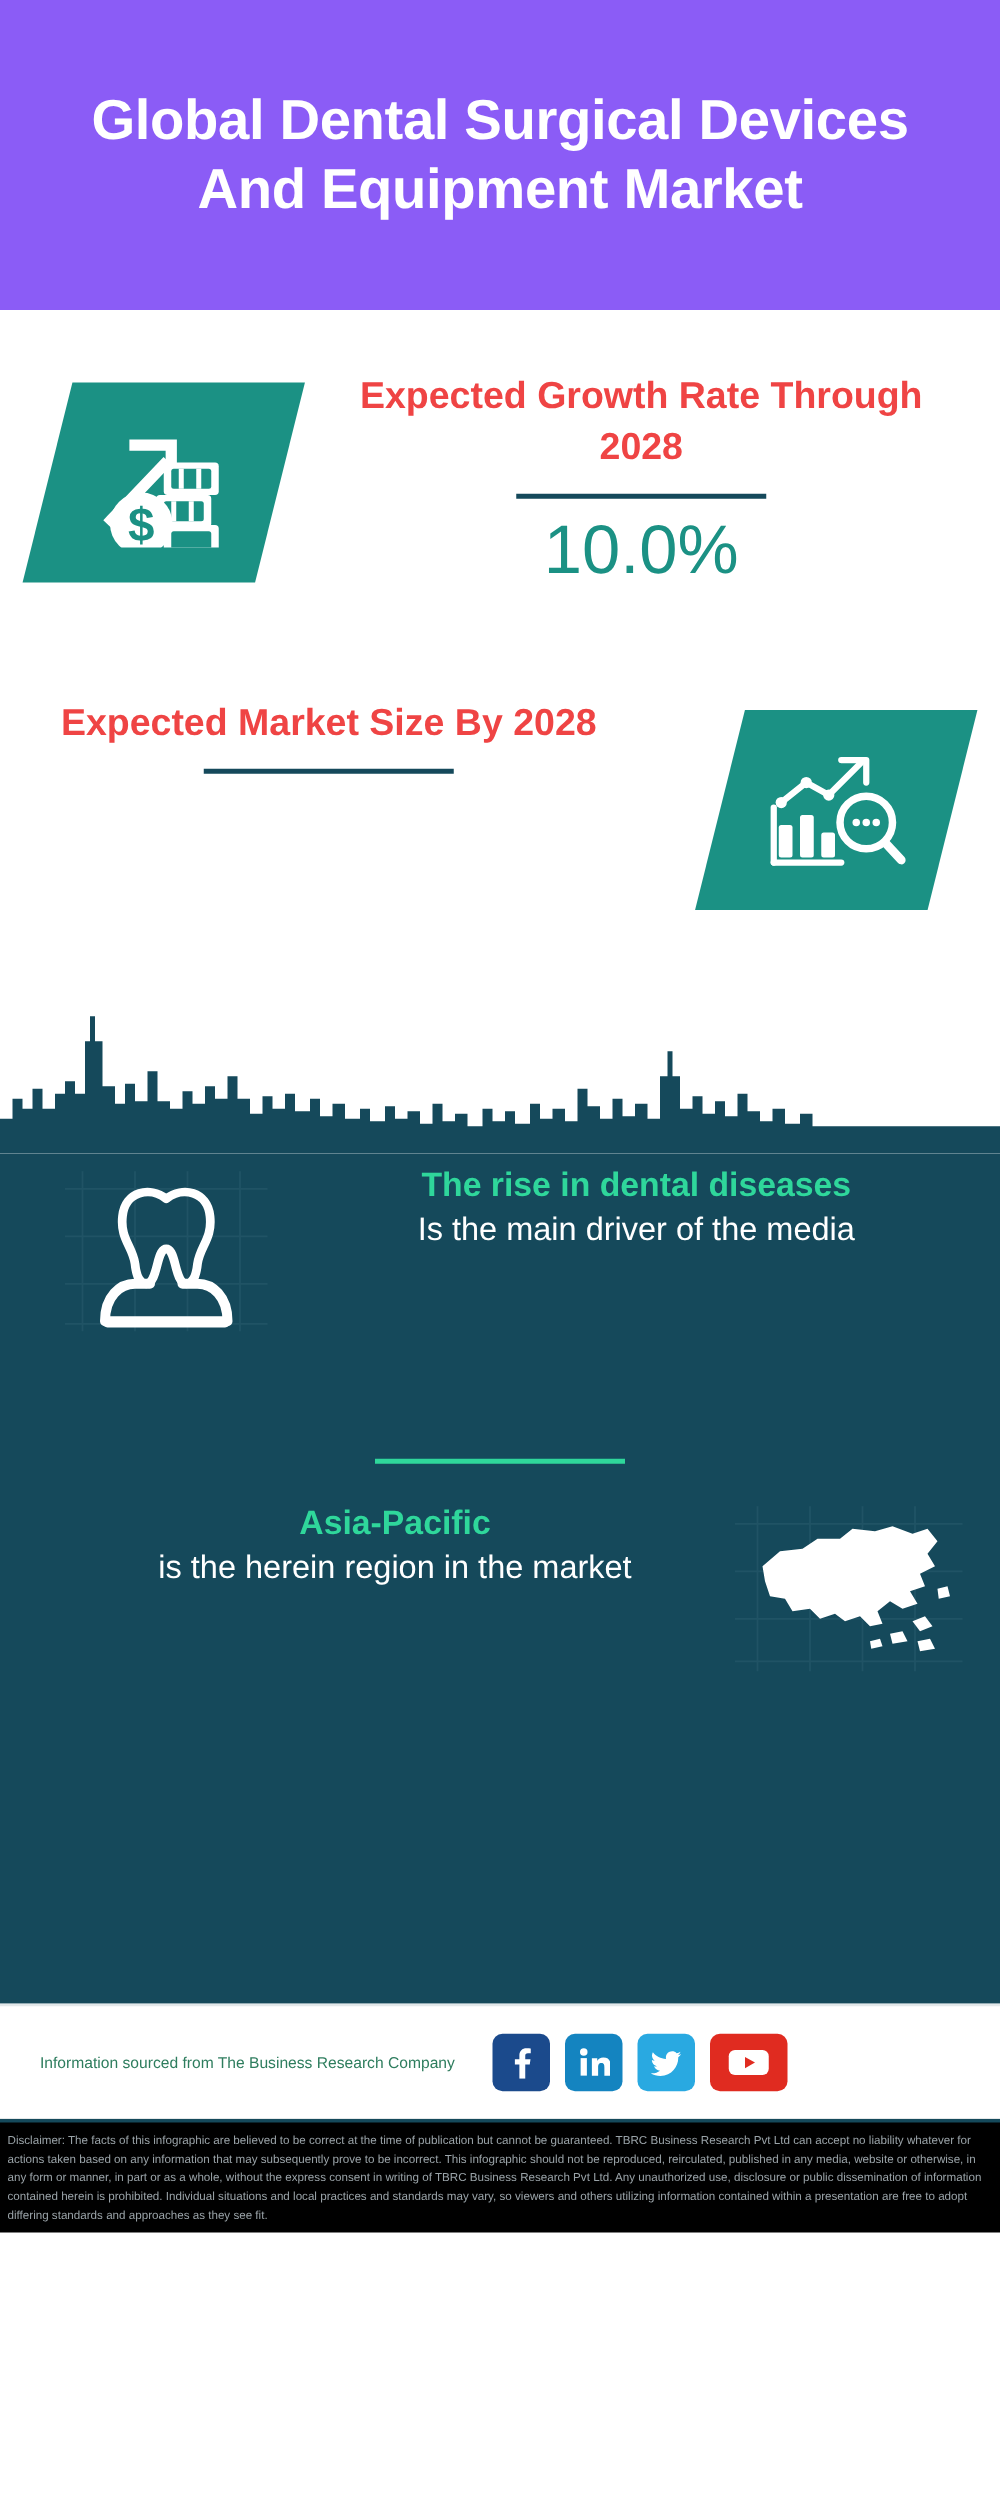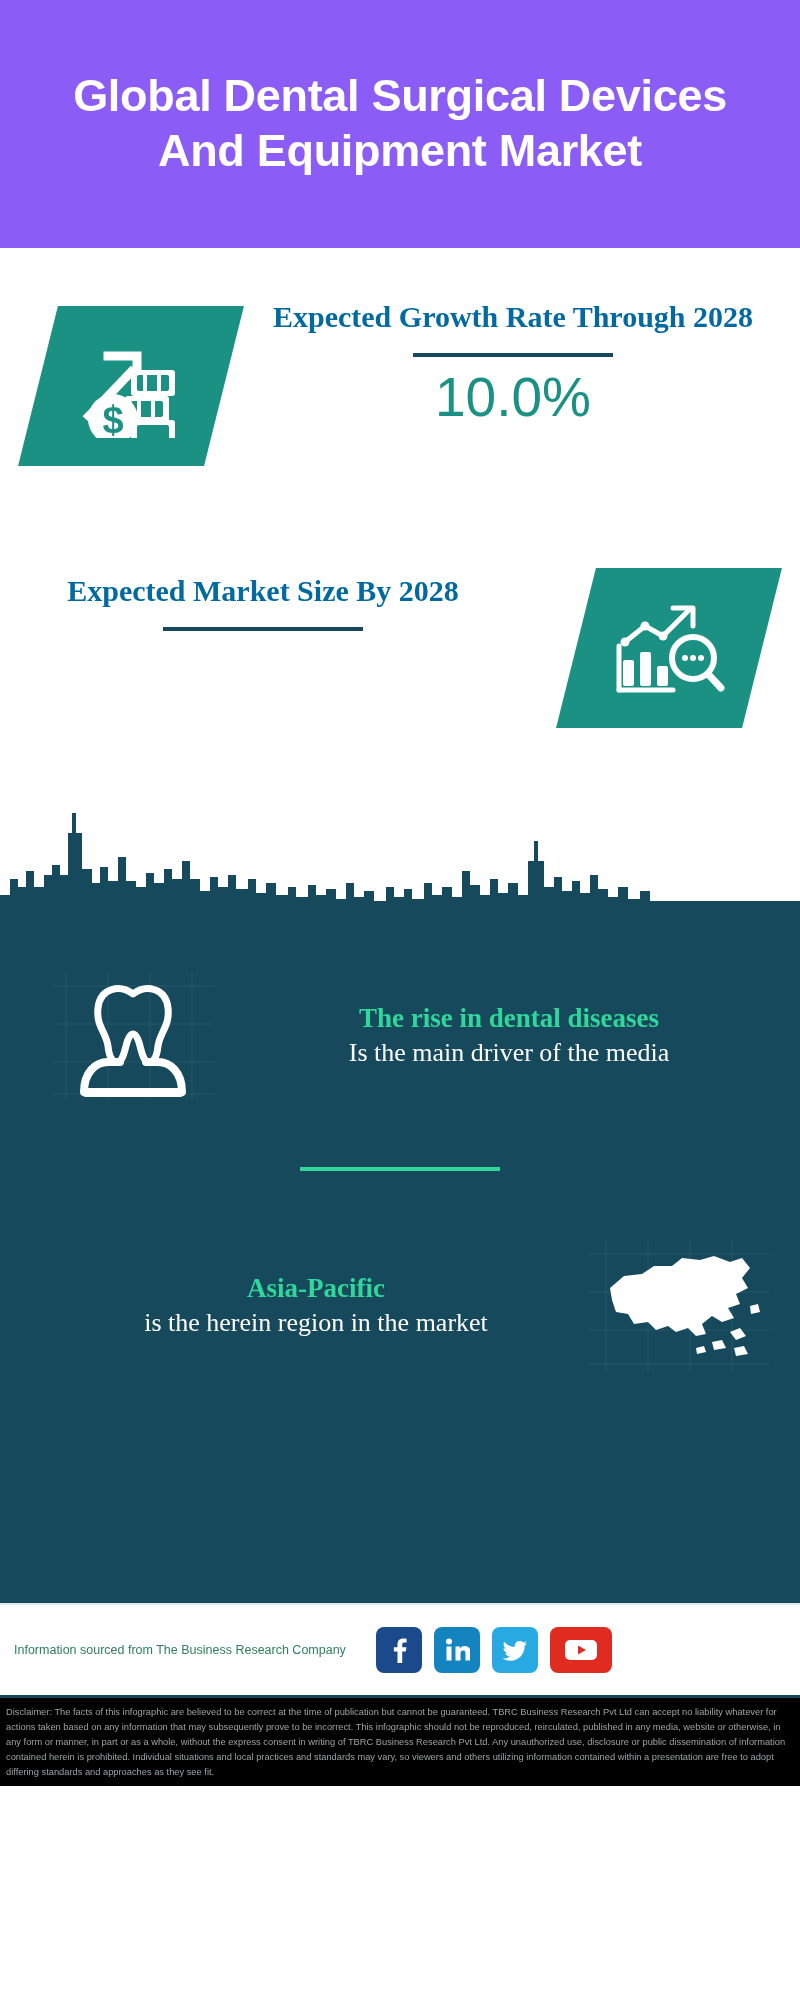--- a/index.html
+++ b/index.html
@@ -71,25 +71,24 @@
   .icon-tile-left > svg { transform: skewX(14deg); }
 
   .stat-text-right {
     position: absolute;
     left: 268px;
     top: 0;
     width: 490px;
     text-align: center;
   }
   .stat-label {
-    color: #0369a1;
+    color: #ef4444;
     font-size: 30px;
     font-weight: bold;
     line-height: 1.38;
-    font-family: Liberation Serif, serif;
   }
   .rule {
     width: 200px;
     height: 4px;
     background: #15495b;
     margin: 16px auto 10px auto;
   }
   .stat-value {
     color: #1b9184;
     font-size: 55px;
@@ -101,21 +100,21 @@
   .stat-row-2 {
     position: absolute;
     top: 310px;
     left: 0;
     width: 800px;
     height: 230px;
   }
   .stat-text-left {
     position: absolute;
     left: 28px;
-    top: 12px;
+    top: 0;
     width: 470px;
     text-align: center;
   }
   .icon-tile-right {
     position: absolute;
     right: 38px;
     top: 10px;
     width: 186px;
     height: 160px;
     background: #1b9184;
@@ -142,22 +141,20 @@
     width: 800px;
     height: 680px;
     background: #15495b;
     padding-top: 8px;
   }
 
   .fact-row {
     position: relative;
     width: 800px;
     display: flex;
-    align-items: center;
-    font-family: Liberation Serif, serif;
   }
 
   .fact-row-1 { height: 210px; padding-left: 48px; }
   .fact-row-2 { height: 210px; padding-left: 48px; }
 
   .fact-icon {
     flex: 0 0 auto;
     width: 170px;
     height: 140px;
     position: relative;
@@ -193,21 +190,21 @@
   }
 
   
   .source-bar {
     position: relative;
     width: 800px;
     height: 92px;
     background: #ffffff;
     display: flex;
     align-items: center;
-    padding-left: 14px;
+    padding-left: 32px;
     border-top: 2px solid #e3e8ea;
   }
   .source-text {
     flex: 0 0 auto;
   }
   .source-line {
     color: #2e7d5e;
     font-size: 12.5px;
     line-height: 1.65;
   }

